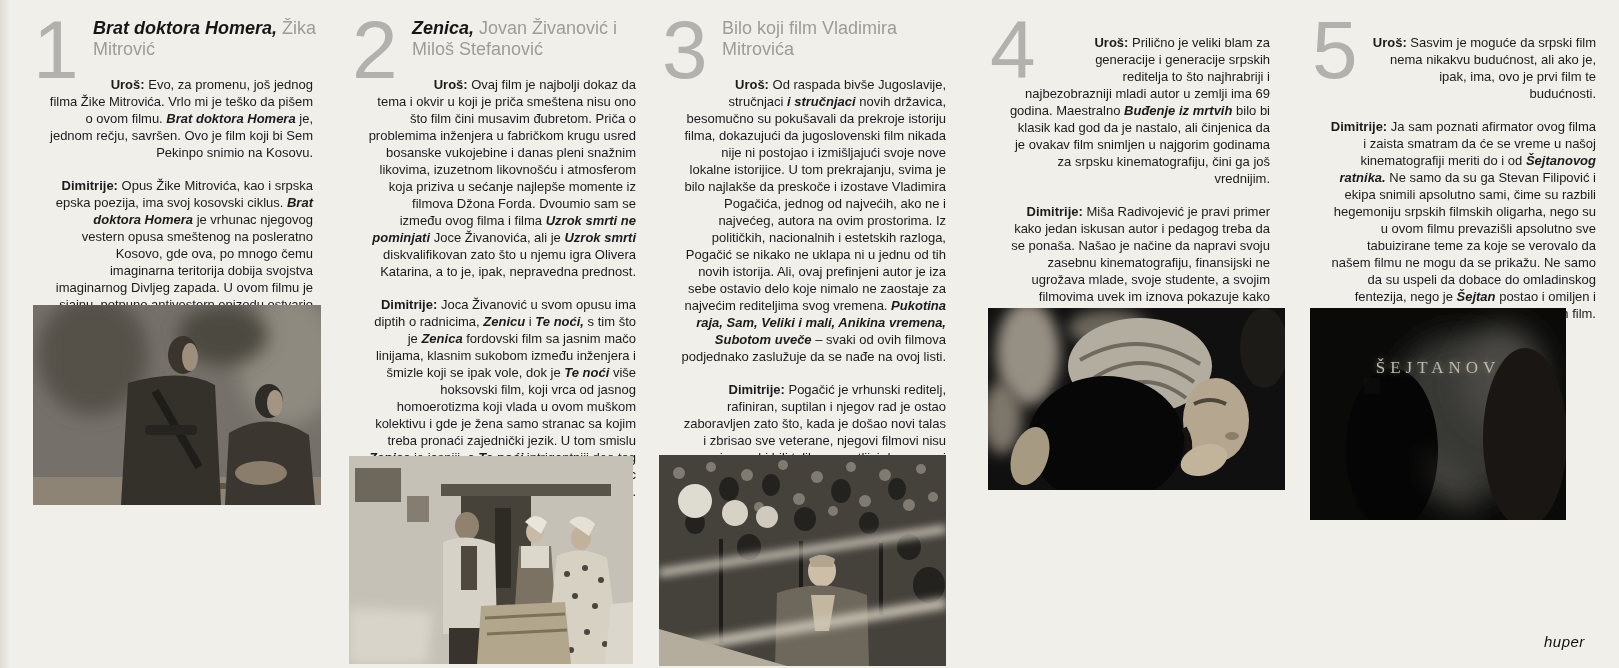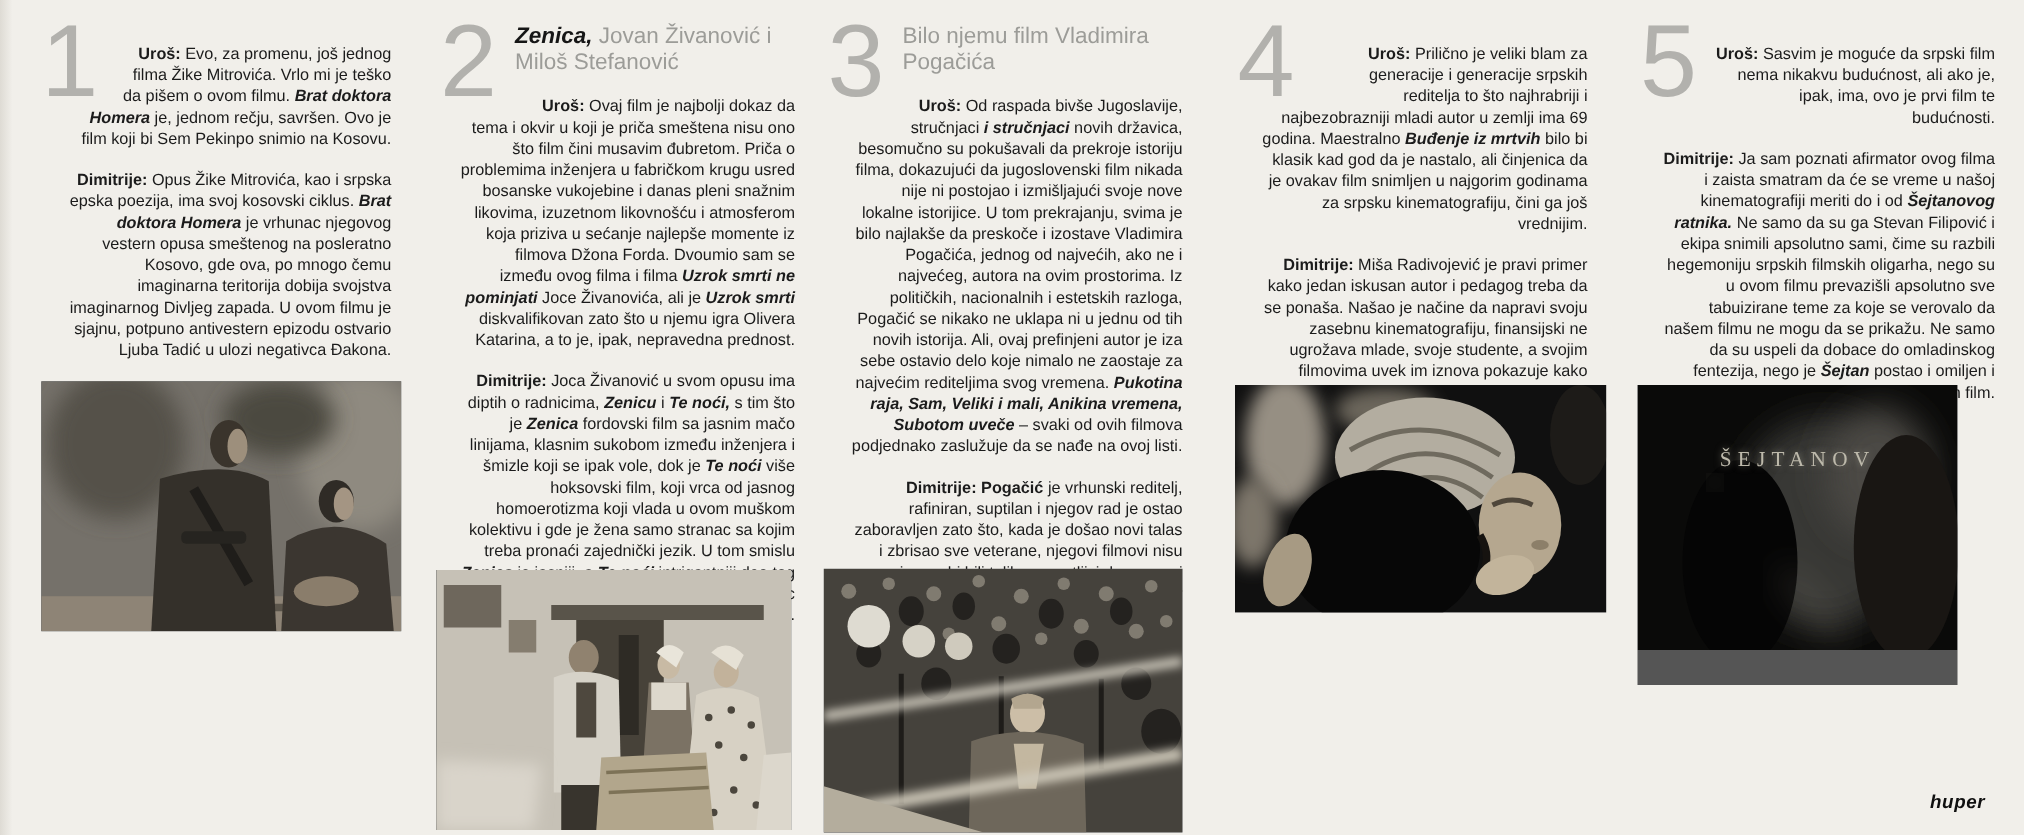--- a/index.html
+++ b/index.html
@@ -26,50 +26,54 @@
     color:#b2b1ad; letter-spacing:-4px;
   }
   .heading { font-size:18px; line-height:21px; margin:0 0 2px 0; }
   .title-main { font-weight:bold; font-style:italic; color:#161616; }
   .title-rest { color:#9c9c98; }
 
   .body-text { font-size:13px; line-height:17px; color:#1b1b1b; text-align:left; }
   .para { margin:16px;text-align:right; }
   .lead { font-weight:bold; }
   .film-title { font-weight:bold; font-style:italic; }
-  .bold { font-weight:bold; }
+  .bold { font-weight:normal; }
 
   .photo { position:absolute; overflow:hidden; background:#555; }
   .photo svg { display:block; }
   .photo1 { left:33px;  top:305px; width:288px; height:200px; }
   .photo2 { left:349px; top:456px; width:284px; height:208px; }
   .photo3 { left:659px; top:455px; width:287px; height:211px; }
   .photo4 { left:988px; top:308px; width:297px; height:182px; }
-  .photo5 { left:1310px; top:308px; width:256px; height:240px; }
+  .photo5 { left:1310px; top:308px; width:256px; height:212px; }
 
   .poster-text {
     position:absolute; left:0; top:48px; width:100%;
     text-align:center; color:#bdb9ab;
     font-family:"Liberation Serif", serif;
     font-size:17px; line-height:24px; letter-spacing:5px;
     text-shadow:0 0 6px rgba(190,185,170,.55);
   }
   .poster-text .l1, .poster-text .l2 { display:block; }
 
   .brand-logo {
     position:absolute; left:1544px; top:633px;
-    font-weight:bold; font-style:italic; font-size:15px;
+    font-weight:normal; font-style:italic; font-size:15px;
     letter-spacing:0.5px; color:#101010;
   }
 </style>
 </head>
 <body>
 
 <div class="column col1">
   <div class="big-num">1</div>
+  <div class="heading">
+    <span class="title-main">Brat doktora Homera,</span>
+    <span class="title-rest">Žika Mitrović</span>
+  </div>
   <div class="body-text">
       <div class="para"><span class="lead">Uroš:</span><span> Evo, za promenu, još jednog filma Žike Mitrovića. Vrlo mi je teško da pišem o ovom filmu. </span><span class="film-title">Brat doktora Homera</span><span> je, jednom rečju, savršen. Ovo je film koji bi Sem Pekinpo snimio na Kosovu.</span></div>
       <div class="para"><span class="lead">Dimitrije:</span><span> Opus Žike Mitrovića, kao i srpska epska poezija, ima svoj kosovski ciklus. </span><span class="film-title">Brat doktora Homera</span><span> je vrhunac njegovog vestern opusa smeštenog na posleratno Kosovo, gde ova, po mnogo čemu imaginarna teritorija dobija svojstva imaginarnog Divljeg zapada. U ovom filmu je sjajnu, potpuno antivestern epizodu ostvario Ljuba Tadić u ulozi negativca Đakona.</span></div>
     </div>
 </div>
 
 <div class="column col2">
   <div class="big-num">2</div>
   <div class="heading">
     <span class="title-main">Zenica,</span>
@@ -78,21 +82,21 @@
   <div class="body-text">
       <div class="para"><span class="lead">Uroš:</span><span> Ovaj film je najbolji dokaz da tema i okvir u koji je priča smeštena nisu ono što film čini musavim đubretom. Priča o problemima inženjera u fabričkom krugu usred bosanske vukojebine i danas pleni snažnim likovima, izuzetnom likovnošću i atmosferom koja priziva u sećanje najlepše momente iz filmova Džona Forda. Dvoumio sam se između ovog filma i filma </span><span class="film-title">Uzrok smrti ne pominjati</span><span> Joce Živanovića, ali je </span><span class="film-title">Uzrok smrti</span><span> diskvalifikovan zato što u njemu igra Olivera Katarina, a to je, ipak, nepravedna prednost.</span></div>
       <div class="para"><span class="lead">Dimitrije:</span><span> Joca Živanović u svom opusu ima diptih o radnicima, </span><span class="film-title">Zenicu</span><span> i </span><span class="film-title">Te noći,</span><span> s tim što je </span><span class="film-title">Zenica</span><span> fordovski film sa jasnim mačo linijama, klasnim sukobom između inženjera i šmizle koji se ipak vole, dok je </span><span class="film-title">Te noći</span><span> više hoksovski film, koji vrca od jasnog homoerotizma koji vlada u ovom muškom kolektivu i gde je žena samo stranac sa kojim treba pronaći zajednički jezik. U tom smislu </span><span class="film-title">Zenica</span><span> je jasniji, a </span><span class="film-title">Te noći</span><span> intrigantniji deo tog diptiha koji, po meni, predstavlja i vrhunac Živanovićeve karijere.</span></div>
     </div>
 </div>
 
 <div class="column col3">
   <div class="big-num">3</div>
   <div class="heading">
     <span class="title-main"></span>
-    <span class="title-rest">Bilo njemu film Vladimira Pogačića</span>
+    <span class="title-rest">Bilo koji film Vladimira Mitrovića</span>
   </div>
   <div class="body-text">
       <div class="para"><span class="lead">Uroš:</span><span> Od raspada bivše Jugoslavije, stručnjaci </span><span class="film-title">i stručnjaci</span><span> novih državica, besomučno su pokušavali da prekroje istoriju filma, dokazujući da jugoslovenski film nikada nije ni postojao i izmišljajući svoje nove lokalne istorijice. U tom prekrajanju, svima je bilo najlakše da preskoče i izostave Vladimira Pogačića, jednog od najvećih, ako ne i najvećeg, autora na ovim prostorima. Iz političkih, nacionalnih i estetskih razloga, Pogačić se nikako ne uklapa ni u jednu od tih novih istorija. Ali, ovaj prefinjeni autor je iza sebe ostavio delo koje nimalo ne zaostaje za najvećim rediteljima svog vremena. </span><span class="film-title">Pukotina raja, Sam, Veliki i mali, Anikina vremena, Subotom uveče</span><span> – svaki od ovih filmova podjednako zaslužuje da se nađe na ovoj listi.</span></div>
       <div class="para"><span class="lead">Dimitrije:</span><span> </span><span class="bold">Pogačić</span><span> je vrhunski reditelj, rafiniran, suptilan i njegov rad je ostao zaboravljen zato što, kada je došao novi talas i zbrisao sve veterane, njegovi filmovi nisu sami po sebi bili toliko nametljivi da se sami izbore za svoje mesto. Inače, Vladimir Pogačić je bio i jedan od najčuvenijih upravnika beogradske Kinoteke.</span></div>
     </div>
 </div>
 
 <div class="column col4">
   <div class="big-num">4</div>
   <div class="body-text">

